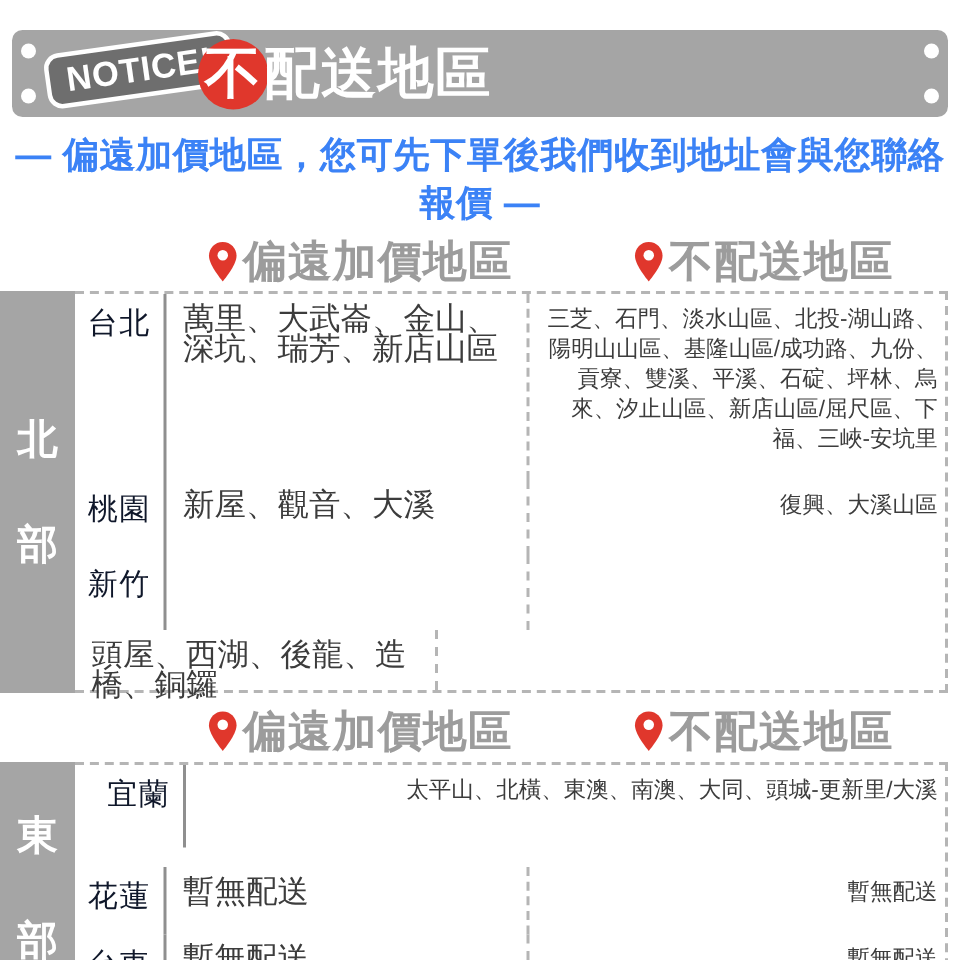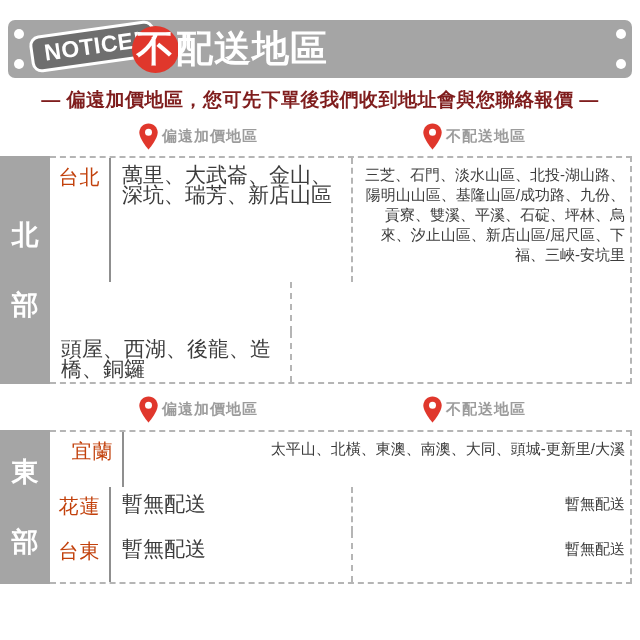--- a/index.html
+++ b/index.html
@@ -15,53 +15,53 @@
   .notice-badge { position:absolute; left:22px; top:8px; transform:rotate(-8deg);
     background:#6e6e6e; border:3px solid #fff; border-radius:10px;
     padding:2px 11px; color:#fff; font-size:23px; font-weight:700; letter-spacing:.5px; }
   .banner-title { position:absolute; left:127px; top:50%; transform:translateY(-50%);
     display:flex; align-items:center; white-space:nowrap;
     color:#fff; font-size:37px; font-weight:700; letter-spacing:1px; }
   .hl-circle { display:inline-flex; width:47px; height:47px; margin:0 -3px;
     border-radius:50%; background:#e0372c; align-items:center; justify-content:center; }
 
   
-  .subtitle { margin-top:9px; text-align:center; color:#7f1d1d;
-    font-size:19px; font-weight:700; letter-spacing:.5px; }
+  .subtitle { margin-top:9px; text-align:center; color:#3b82f6;
+    font-size:24px; font-weight:700; letter-spacing:.5px; }
 
   
   .col-headers { display:flex; align-items:center; height:33px; padding-left:138px; }
   .hdr-item { display:flex; align-items:center; color:#9c9c9c;
-    font-size:15px; font-weight:700; letter-spacing:1px; }
+    font-size:29px; font-weight:700; letter-spacing:1px; }
   .hdr-item.first { width:284px; }
   .pin { width:21px; height:29px; margin-right:3px; flex-shrink:0; }
   .col-headers.set1 { margin-top:7px; }
   .col-headers.set2 { margin-top:9px; }
 
   
   .region-table { display:flex; margin-right:8px; }
   .region-table.north { margin-top:3px; }
   .region-table.east  { margin-top:4px; }
   .region-bar { width:50px; flex-shrink:0; background:#a5a5a5; color:#fff;
     display:flex; flex-direction:column; align-items:center; justify-content:center;
     gap:34px; font-size:27px; font-weight:700; }
   .tbl-body { flex:1; display:flex; flex-direction:column;
     border-top:2px dashed #b5b5b5; border-right:2px dashed #b5b5b5; border-bottom:2px dashed #b5b5b5; }
   .row { display:flex; }
   .city { width:61px; flex-shrink:0; border-right:2px solid #8f8f8f;
-    color:#c2410c; font-size:20px; letter-spacing:1px; padding-top:6px; text-align:center; }
+    color:#0f172a; font-size:20px; letter-spacing:1px; padding-top:6px; text-align:center; }
   .cell-a { width:242px; flex-shrink:0; border-right:2px dashed #b5b5b5;
     padding:7px 8px 0 11px; font-size:21px; line-height:20px; color:#3c3c3c; }
   .cell-b { flex:1; padding:7px 5px 0 10px; font-size:15px; line-height:20px; color:#3c3c3c;text-align:right; }
   .north .row:nth-child(1) { height:124px; }
   .north .row:nth-child(2) { height:50px; }
   .north .row:nth-child(3) { height:50px; }
   .north .row:nth-child(4) { height:40px; }
   .east  .row:nth-child(1) { height:55px;padding-left:13px; }
-  .east  .row:nth-child(2) { height:45px; }
+  .east  .row:nth-child(2) { height:45px;margin-top:13px; }
   .east  .row:nth-child(3) { height:50px; }
 </style>
 </head>
 <body>
 
 <div class="banner">
   <span class="rivet tl"></span>
   <span class="rivet bl"></span>
   <span class="rivet tr"></span>
   <span class="rivet br"></span>
@@ -98,20 +98,26 @@
     <span>北</span>
     <span>部</span>
   </div>
   <div class="tbl-body">
     <div class="row">
       <div class="city">台北</div>
       <div class="cell-a">萬里、大武崙、金山、深坑、瑞芳、新店山區</div>
       <div class="cell-b">三芝、石門、淡水山區、北投-湖山路、陽明山山區、基隆山區/成功路、九份、貢寮、雙溪、平溪、石碇、坪林、烏來、汐止山區、新店山區/屈尺區、下福、三峽-安坑里</div>
     </div>
     <div class="row">
+      <div class="city">桃園</div>
+      <div class="cell-a">新屋、觀音、大溪</div>
+      <div class="cell-b">復興、大溪山區</div>
+    </div>
+    <div class="row">
+      <div class="city">新竹</div>
       <div class="cell-a"></div>
     </div>
     <div class="row">
       <div class="cell-a">頭屋、西湖、後龍、造橋、銅鑼</div>
     </div>
   </div>
 </div>
 
 <div class="col-headers set2">
   <div class="hdr-item first">

